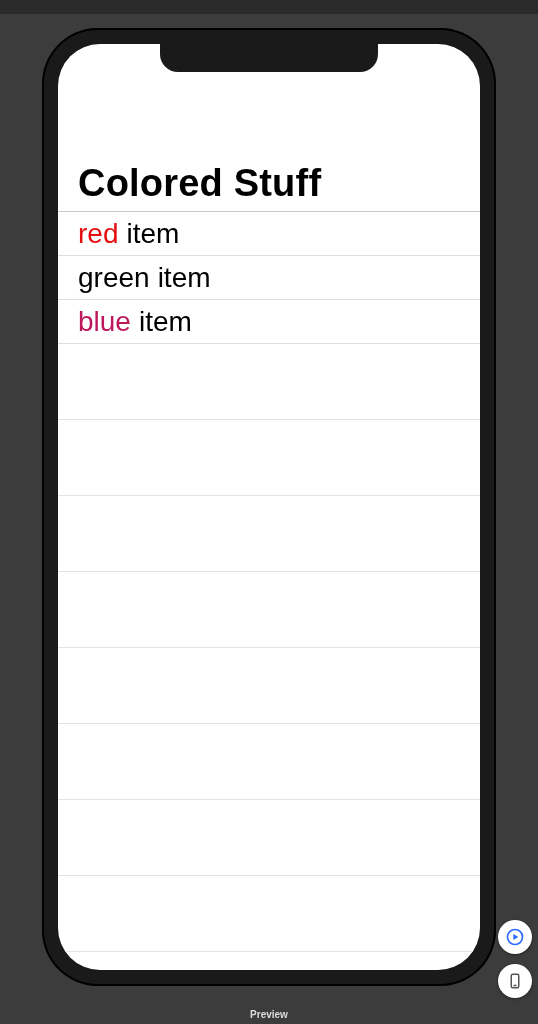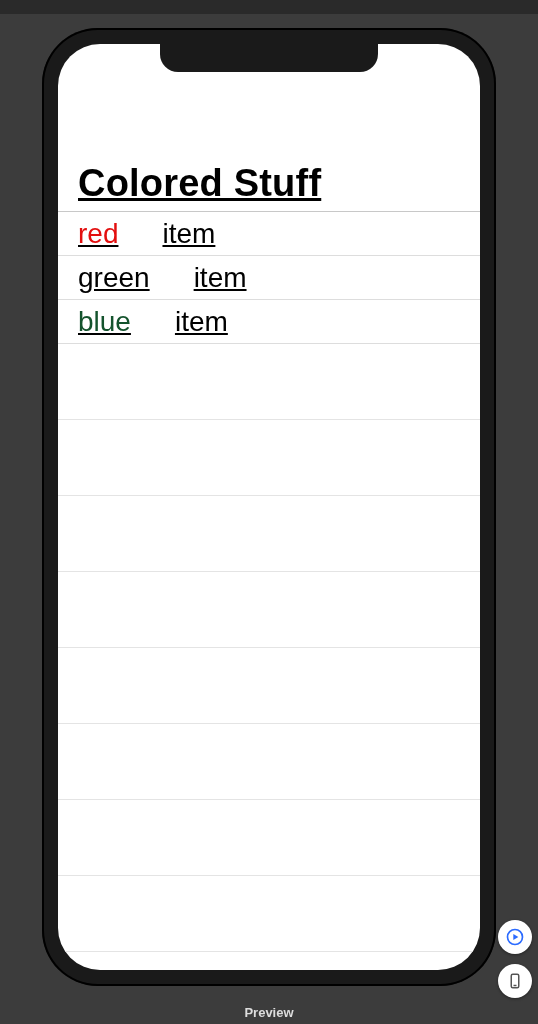--- a/index.html
+++ b/index.html
@@ -23,21 +23,20 @@
       justify-content: center;
     }
     .device {
       width: 454px;
       height: 958px;
       background: #1a1a1a;
       border-radius: 56px;
       padding: 16px;
       position: relative;
       box-shadow: inset 0 0 0 2px #000;
-      text-decoration: underline;
     }
     .screen {
       position: relative;
       width: 100%;
       height: 100%;
       background: #fff;
       border-radius: 42px;
       overflow: hidden;
     }
     .notch {
@@ -68,34 +67,33 @@
     }
     .row {
       height: 44px;
       display: flex;
       align-items: center;
       padding: 0 20px;
       border-bottom: 1px solid #ddd;
       font-size: 28px;
       line-height: 1;
       color: #000;
-      gap: 36px;
     }
     .color-word { margin-right: 8px; }
     .empty-row {
       height: 76px;
       border-bottom: 1px solid #e4e4e4;
     }
     .preview-label {
       position: absolute;
       left: 50%;
       bottom: 4px;
       transform: translateX(-50%);
       color: #ddd;
-      font-size: 13px;
+      font-size: 10px;
       font-weight: 600;
     }
     .side-btns {
       position: absolute;
       right: 6px;
       bottom: 26px;
       display: flex;
       flex-direction: column;
       gap: 10px;
     }
@@ -126,21 +124,21 @@
         <div class="list" id="list">
             <div class="row">
               <span class="color-word" style="color: rgb(227, 15, 15);">red</span>
               <span>item</span>
             </div>
             <div class="row">
               <span class="color-word" style="color: #000000;">green</span>
               <span>item</span>
             </div>
             <div class="row">
-              <span class="color-word" style="color: #14532d;">blue</span>
+              <span class="color-word" style="color: #be185d;">blue</span>
               <span>item</span>
             </div>
             <div class="empty-row"></div>
             <div class="empty-row"></div>
             <div class="empty-row"></div>
             <div class="empty-row"></div>
             <div class="empty-row"></div>
             <div class="empty-row"></div>
             <div class="empty-row"></div>
             <div class="empty-row"></div>

